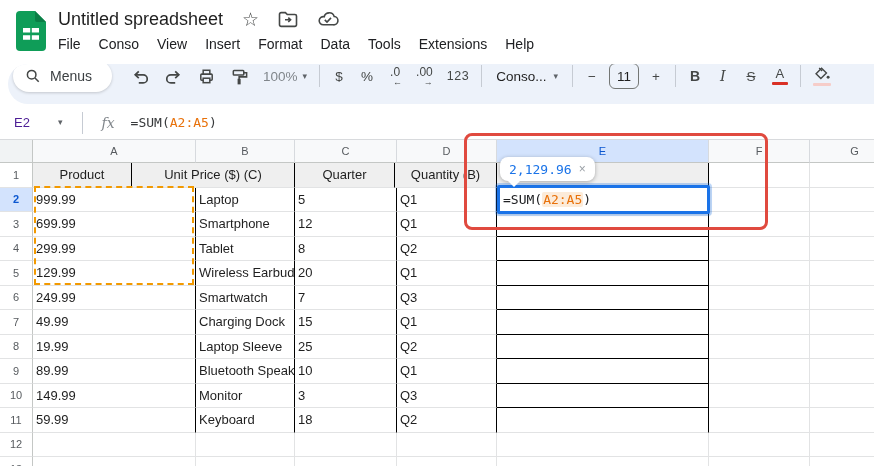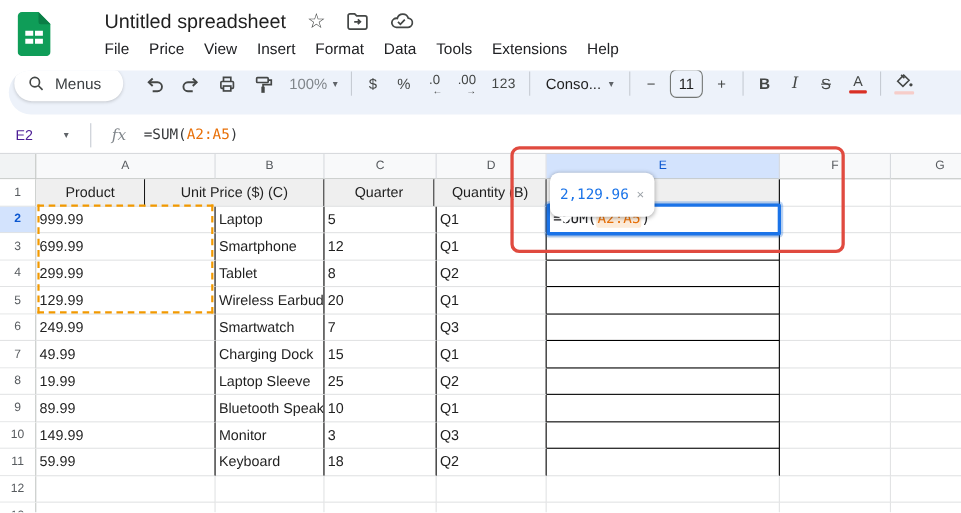--- a/index.html
+++ b/index.html
@@ -2,21 +2,21 @@
 <html style="--sheets-green: #0f9d58; --selection-blue: #0b57d0; --selected-fill: #d3e3fd; --range-orange: #e8710a; --dashed-orange: #f29900; --result-blue: #1a73e8; --red-annotation: #e04a3f; --text-color-red: #d93025;"><head>
 <meta charset="utf-8">
 <style>
   * { box-sizing: border-box; margin: 0; padding: 0; }
   html,body { width: 874px; height: 466px; overflow: hidden; background: #fff;
     font-family: "Liberation Sans", sans-serif; position: relative; }
 
   
   .titlebar { height: 62px; display: flex; align-items: center; padding-left: 16px; background:#fff; }
   .logo { width: 30px; height: 40px; margin-right: 12px; flex: 0 0 auto; }
-  .title-stack { display: flex; flex-direction: column; justify-content: center; margin-left: 37px; }
+  .title-stack { display: flex; flex-direction: column; justify-content: center; }
   .title-line { display: flex; align-items: center; gap: 19px; height: 26px; }
   .doc-title { font-size: 18px; color: #1f1f1f; }
   .tb-ico { color: #444746; display: flex; align-items: center; }
   .star-glyph { font-size: 19px; line-height: 1; }
   .menus { display: flex; margin-left: -9px; height: 24px; align-items: center; }
   .menu-item { font-size: 14px; color: #202124; padding: 2px 9px; border-radius: 4px; }
 
   
   .toolbar-wrap { height: 44px; padding: 2px 0 2px 8px; }
   .toolbar { height: 40px; background: #edf2fa; border-radius: 20px 0 0 20px;
@@ -75,21 +75,21 @@
 
   
   .dashed-range { position: absolute; left: 34px; top: 46px; width: 160px; height: 99px;
     border: 2px dashed var(--dashed-orange, #f29900); z-index: 3; pointer-events: none; }
   .cell-editor { position: absolute; left: 497px; top: 44.5px; width: 213px; height: 29px; background: #fff;
     border: 3px solid var(--result-blue, #1a73e8); border-radius: 2px;
     box-shadow: 0 0 0 2px rgba(26,115,232,.28), 0 1px 3px rgba(0,0,0,.15);
     z-index: 4; display: flex; align-items: center; padding-left: 3px;
     font-family: "DejaVu Sans Mono", monospace; font-size: 13px; color: #202124; }
   .cell-editor .tok-range { background: #fcebd9; border-radius: 2px; padding: 0 1px; }
-  .result-tooltip { position: absolute; left: 500px; top: 17px; height: 40px; background: #fff;
+  .result-tooltip { position: absolute; left: 500px; top: 17px; height: 24px; background: #fff;
     border-radius: 8px; box-shadow: 0 1px 4px rgba(0,0,0,.3); display: flex; align-items: center;
     padding: 0 9px; z-index: 5; font-family: "DejaVu Sans Mono", monospace; font-size: 13px;
     color: var(--result-blue, #1a73e8); }
   .result-tooltip .x { color: #9aa0a6; font-size: 12px; margin-left: 7px; font-family: "Liberation Sans", sans-serif; }
   .tooltip-tail { position: absolute; left: 8px; bottom: -6px; width: 0; height: 0;
     border-left: 6px solid transparent; border-right: 6px solid transparent; border-top: 6px solid #fff; }
   .red-annotation { position: absolute; left: 464px; top: 133px; width: 304px; height: 97px;
     border: 3px solid var(--red-annotation, #e04a3f); border-radius: 8px; z-index: 10; pointer-events: none; }
 </style>
 </head>
@@ -113,21 +113,21 @@
       </span>
       <span class="tb-ico">
         <svg width="22" height="16" viewBox="0 0 22 16" fill="none" stroke="#444746" stroke-width="1.6">
           <path d="M6.3 13.8 a4.1 4.1 0 1 1 .9-8.1 a5.2 5.2 0 0 1 10-0.2 a3.4 3.4 0 0 1-.9 8.3 z"></path>
           <path d="M7.8 8.9 l2.2 2.2 4-4.2"></path>
         </svg>
       </span>
     </div>
     <div class="menus">
       <span class="menu-item">File</span>
-      <span class="menu-item">Price</span>
+      <span class="menu-item">Conso</span>
       <span class="menu-item">View</span>
       <span class="menu-item">Insert</span>
       <span class="menu-item">Format</span>
       <span class="menu-item">Data</span>
       <span class="menu-item">Tools</span>
       <span class="menu-item">Extensions</span>
       <span class="menu-item">Help</span>
     </div>
   </div>
 </div>

